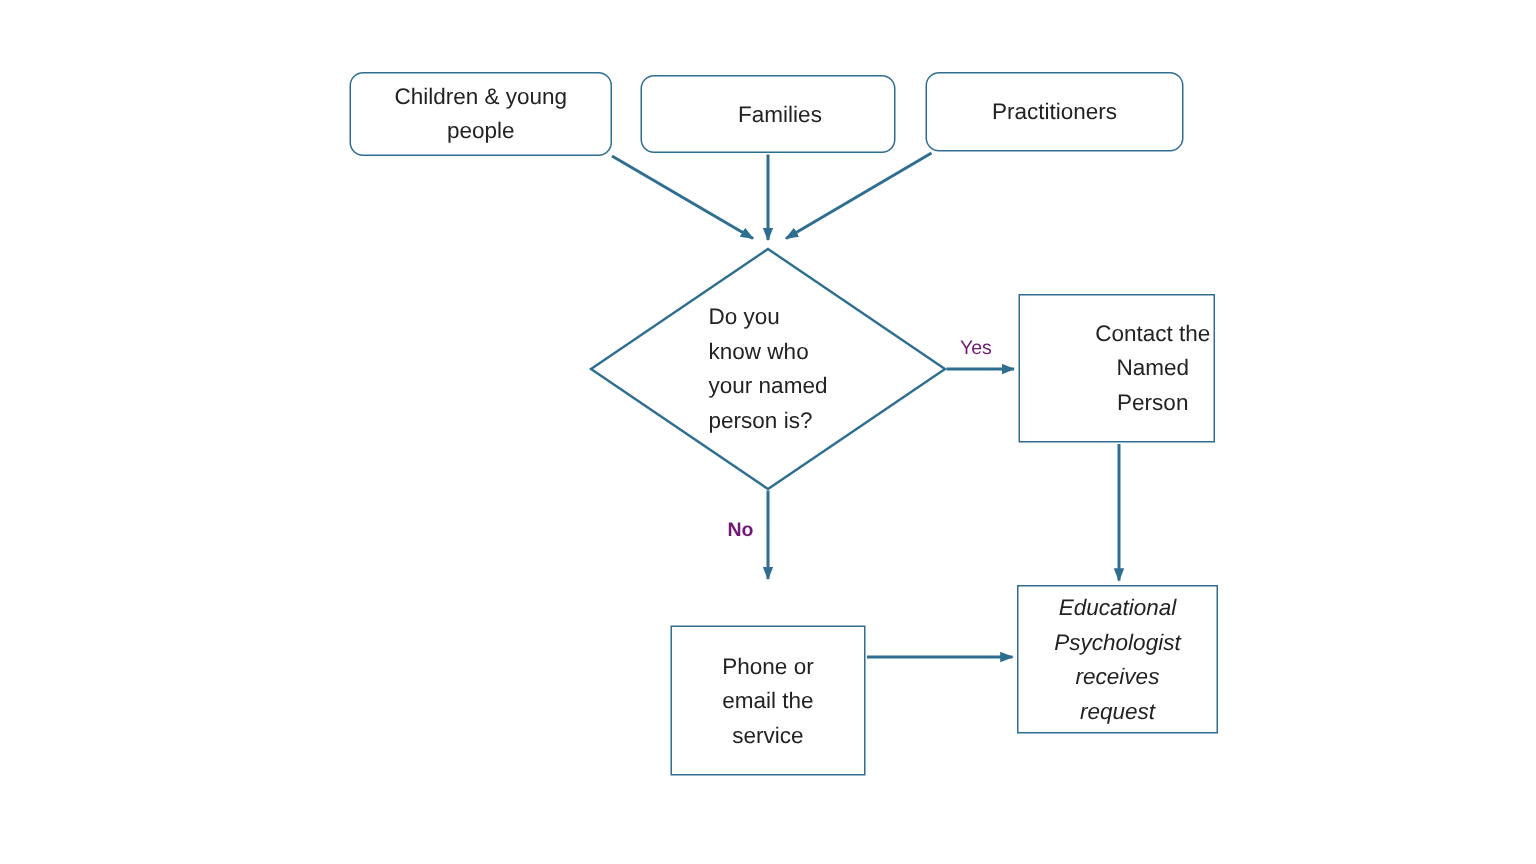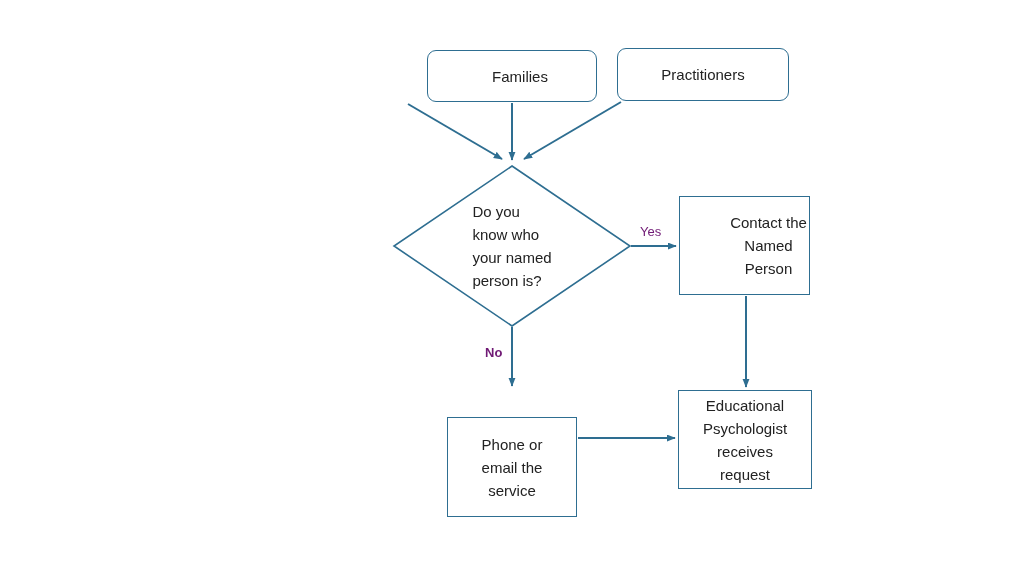--- a/index.html
+++ b/index.html
@@ -56,21 +56,21 @@
     line-height: 14px;
     color: #701a75;
   }
   
   #node-children      { left: 233px; top: 48px;  width: 175px; height: 56px; }
   #node-families      { left: 427px; top: 50px;  width: 170px; height: 52px; padding-left: 16px; }
   #node-practitioners { left: 617px; top: 48px;  width: 172px; height: 53px; }
   #node-decision-text { left: 432px; top: 190px; width: 160px; height: 112px; }
   #node-contact       { left: 679px; top: 196px; width: 131px; height: 99px; padding-left: 48px; }
   #node-phone         { left: 447px; top: 389px; width: 130px; height: 100px; margin-top: 28px; }
-  #node-edu           { left: 678px; top: 390px; width: 134px; height: 99px; }
+  #node-edu           { left: 678px; top: 390px; width: 134px; height: 99px; font-style: italic; }
   #label-yes          { left: 640px; top: 225px; }
   #label-no           { left: 485px; top: 346px; font-weight: bold; }
 </style>
 </head>
 <body>
 
 <div class="canvas">
 
   <svg class="edges-layer" width="1024" height="576" viewBox="0 0 1024 576" xmlns="http://www.w3.org/2000/svg">
     <defs>
@@ -83,20 +83,22 @@
 
     <line x1="408" y1="104" x2="502" y2="159" stroke="#2E6E91" stroke-width="2" marker-end="url(#arrowhead)"></line>
     <line x1="512" y1="103" x2="512" y2="160" stroke="#2E6E91" stroke-width="2" marker-end="url(#arrowhead)"></line>
     <line x1="621" y1="102" x2="524" y2="159" stroke="#2E6E91" stroke-width="2" marker-end="url(#arrowhead)"></line>
     <line x1="631" y1="246" x2="676" y2="246" stroke="#2E6E91" stroke-width="2" marker-end="url(#arrowhead)"></line>
     <line x1="512" y1="327" x2="512" y2="386" stroke="#2E6E91" stroke-width="2" marker-end="url(#arrowhead)"></line>
     <line x1="746" y1="296" x2="746" y2="387" stroke="#2E6E91" stroke-width="2" marker-end="url(#arrowhead)"></line>
     <line x1="578" y1="438" x2="675" y2="438" stroke="#2E6E91" stroke-width="2" marker-end="url(#arrowhead)"></line>
   </svg>
 
+  <div class="node rounded" id="node-children">Children &amp; young
+people</div>
 
   <div class="node rounded" id="node-families">Families</div>
 
   <div class="node rounded" id="node-practitioners">Practitioners</div>
 
   <div class="diamond-label" id="node-decision-text">Do you
 know who
 your named
 person is?</div>
 

